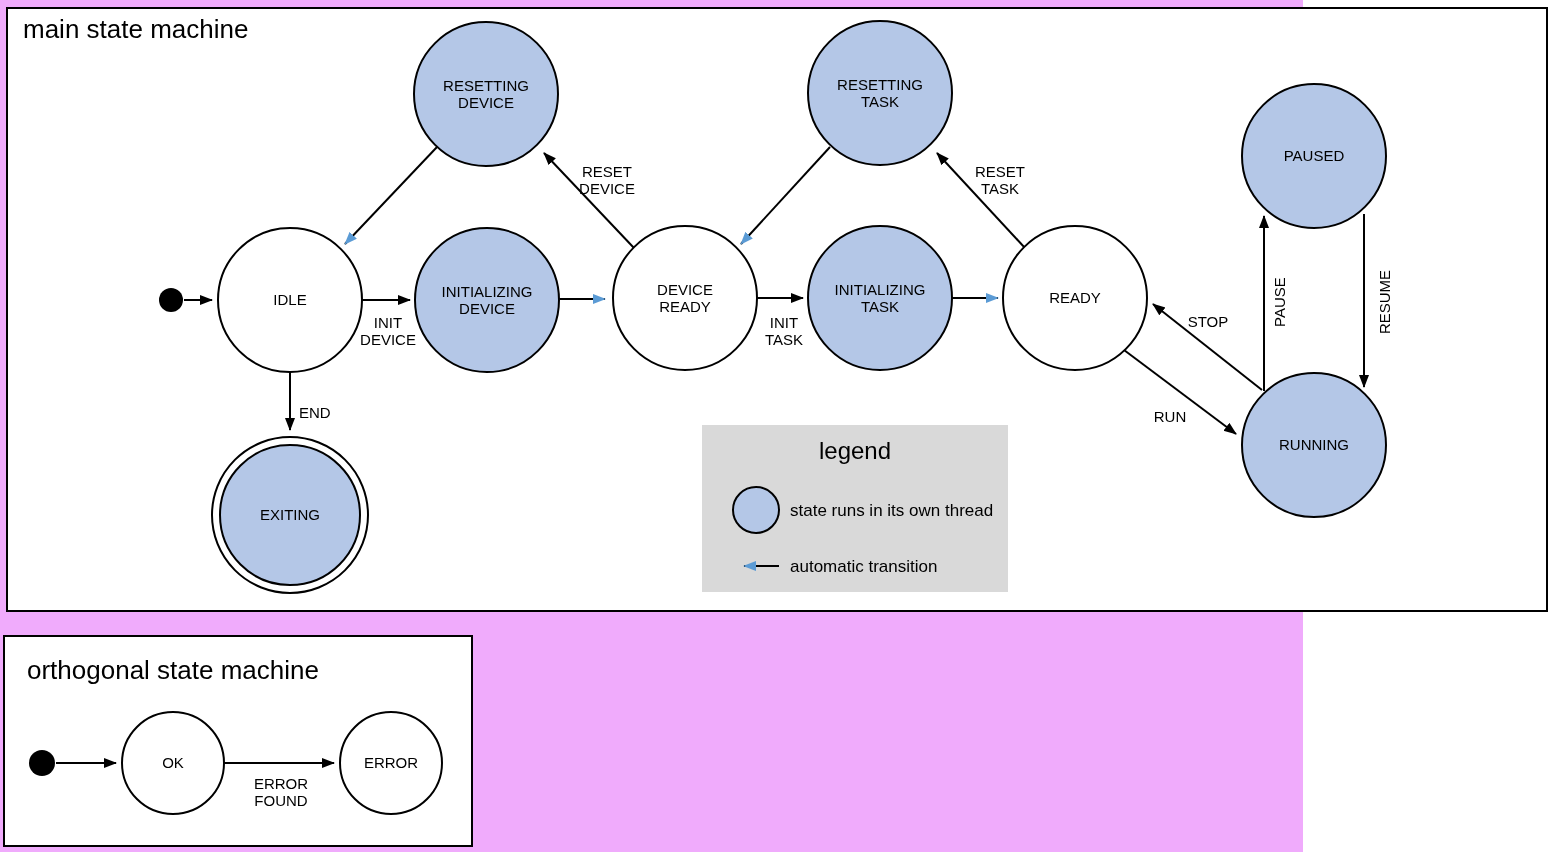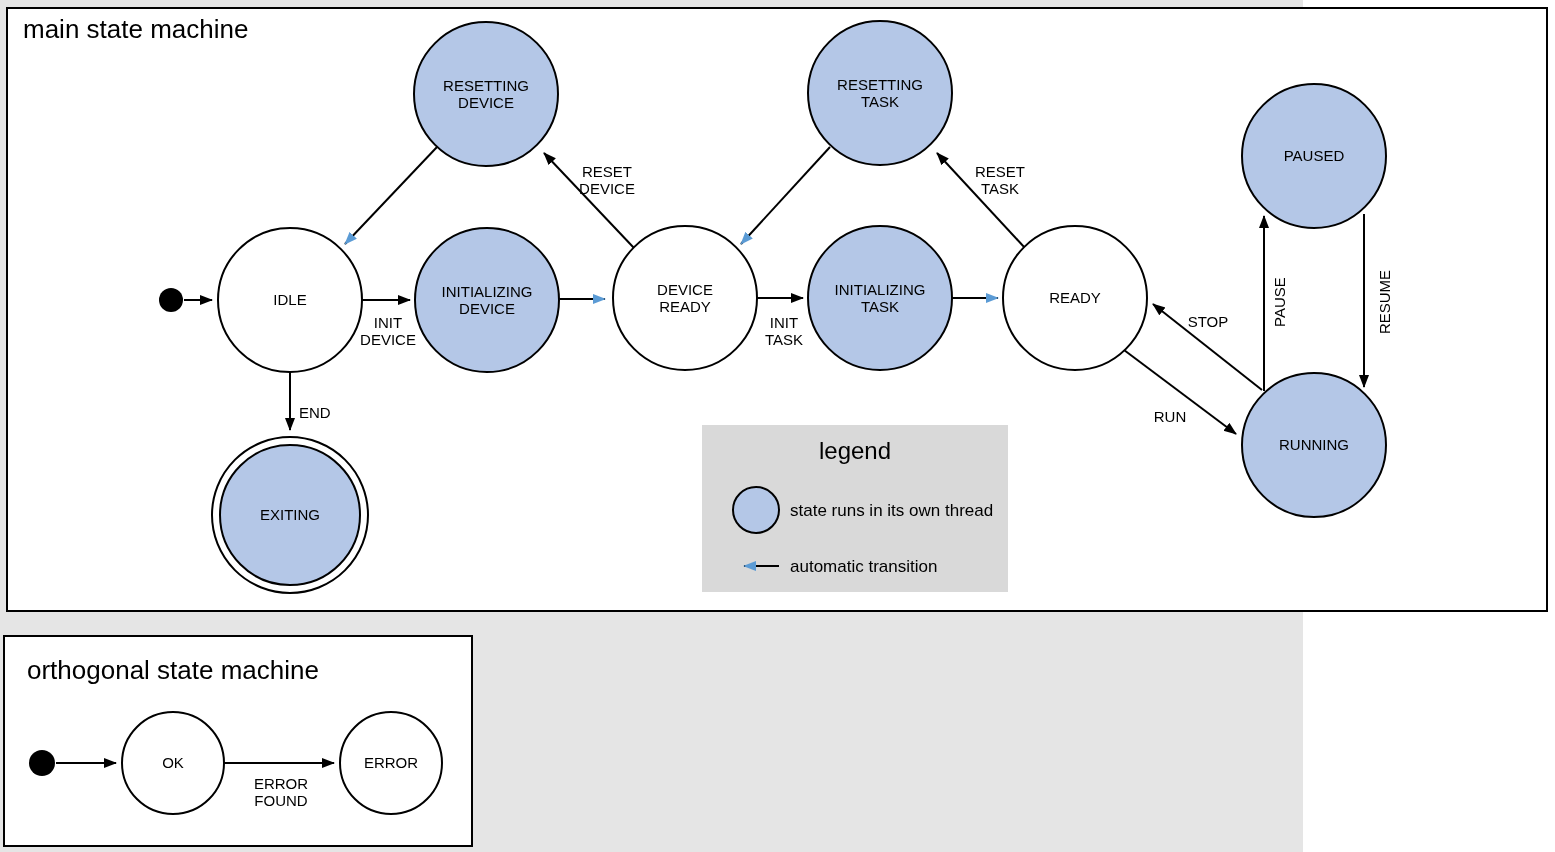--- a/index.html
+++ b/index.html
@@ -1,16 +1,16 @@
 <!DOCTYPE html>
 <html><head>
 <meta charset="utf-8">
 <style>
   html, body { margin: 0; padding: 0; background: #ffffff; }
-  .canvas { width: 1303px; height: 852px; position: relative; background: #e5e5e5; }
+  .canvas { width: 1303px; height: 852px; position: relative; background: #f0abfc; }
   svg { display: block; }
   text { fill: #000000; }
   .t-panel-title  { font: 26px "Liberation Sans", sans-serif; }
   .t-state        { font: 15px "Liberation Sans", sans-serif; text-anchor: middle; }
   .t-edge         { font: 15px "Liberation Sans", sans-serif; text-anchor: middle; }
   .t-edge-start   { font: 15px "Liberation Sans", sans-serif; text-anchor: start; }
   .t-legend-title { font: 24px "Liberation Sans", sans-serif; text-anchor: middle; }
   .t-legend-item  { font: 17px "Liberation Sans", sans-serif; text-anchor: start; }
   .edge  { stroke: #000000; stroke-width: 2; fill: none; }
   .ring  { stroke: #000000; stroke-width: 2; }

